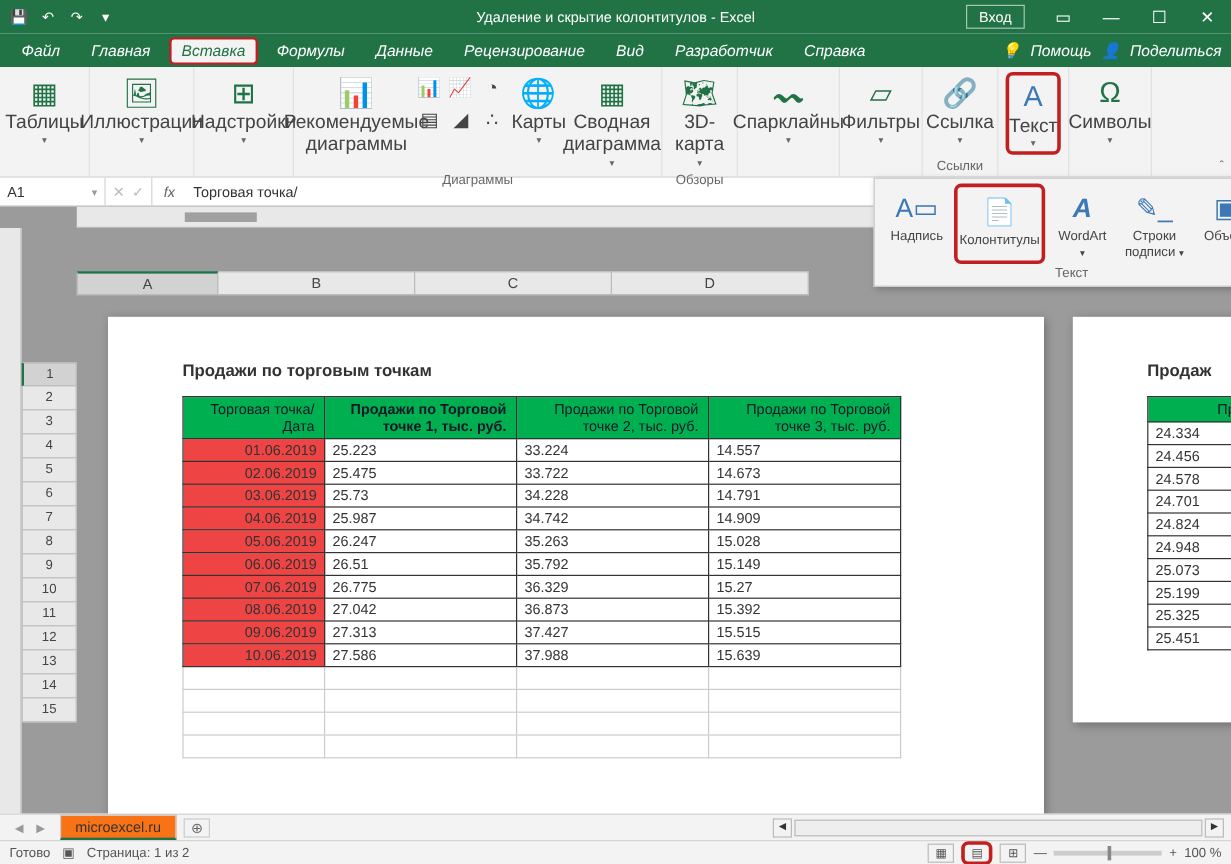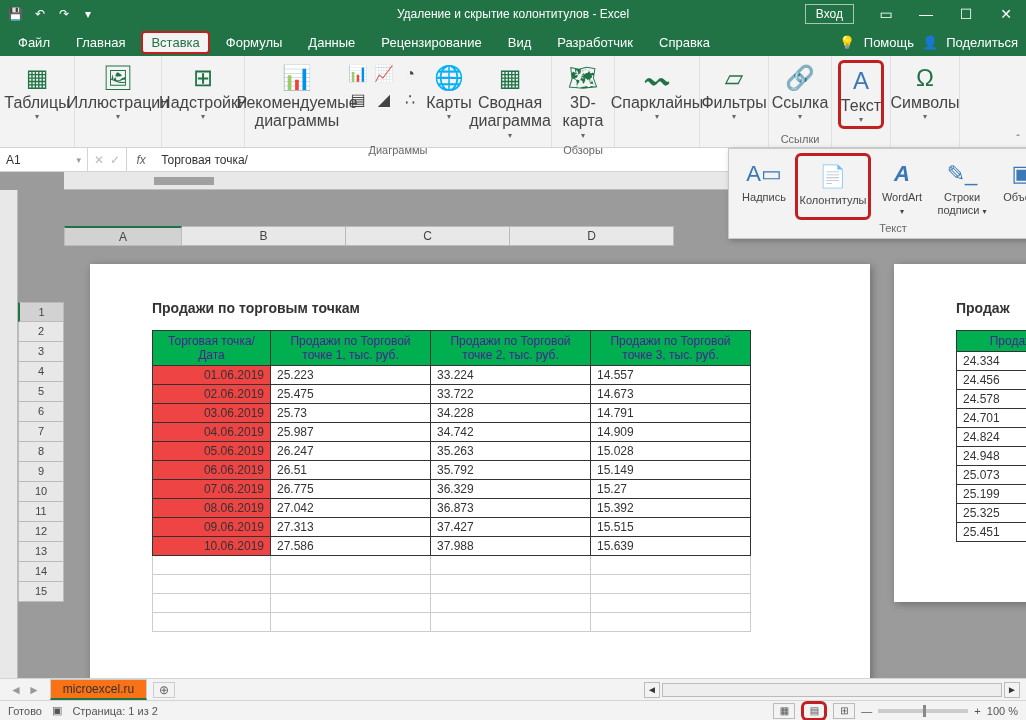--- a/index.html
+++ b/index.html
@@ -8,21 +8,21 @@
 
 .titlebar { height: 28px; background: #217346; color: #fff; display: flex; align-items: center; position: relative; }
 .qat { display: flex; gap: 8px; padding-left: 8px; align-items: center; }
 .qat .ic { width: 16px; height: 16px; display: inline-flex; align-items: center; justify-content: center; color: #fff; }
 .title-text { position: absolute; left: 50%; transform: translateX(-50%); font-size: 12px; }
 .win-right { position: absolute; right: 0; display: flex; align-items: center; height: 100%; }
 .signin { border: 1px solid rgba(255,255,255,.6); padding: 2px 10px; font-size: 12px; margin-right: 12px; }
 .wbtn { width: 40px; height: 28px; display: inline-flex; align-items: center; justify-content: center; color: #fff; font-size: 14px; }
 
 
-.menubar { height: 28px; background: #217346; display: flex; align-items: center; padding: 0 8px; gap: 6px; }
+.menubar { height: 28px; background: #217346; display: flex; align-items: center; padding: 0 8px; gap: 6px; font-style: italic; }
 .menu-item { color: #fff; padding: 4px 10px; font-size: 13px; cursor: pointer; }
 .menu-item.active { background: #f3f3f3; color: #217346; border: 2px solid #c02020; border-radius: 4px; padding: 2px 8px; }
 .menu-right { margin-left: auto; display: flex; gap: 8px; color: #fff; font-size: 13px; align-items: center; }
 
 
 .ribbon { height: 92px; background: #f3f3f3; border-bottom: 1px solid #d4d4d4; display: flex; position: relative; }
 .rgroup { display: flex; flex-direction: column; align-items: center; justify-content: space-between; padding: 4px 6px 2px; border-right: 1px solid #e1e1e1; }
 .rgroup-body { display: flex; align-items: flex-start; gap: 2px; flex: 1; }
 .rgroup-label { font-size: 11px; color: #666; padding-top: 2px; }
 .rbtn { display: flex; flex-direction: column; align-items: center; width: 62px; padding: 2px 2px; cursor: pointer; text-align: center; }
@@ -65,21 +65,21 @@
 .colhdr { width: 164px; background: #e8e8e8; border: 1px solid #bbb; border-left: none; text-align: center; font-size: 12px; line-height: 19px; color: #444; }
 .colhdr:first-child { border-left: 1px solid #bbb; }
 .colhdr.sel { background: #d2d2d2; border-top: 2px solid #217346; }
 .colhdr.narrow { width: 118px; }
 
 .page { position: absolute; top: 92px; left: 90px; width: 780px; background: #fff; box-shadow: 2px 2px 8px rgba(0,0,0,.3); padding: 36px 62px 120px; }
 .page2 { position: absolute; top: 92px; left: 894px; width: 400px; background: #fff; box-shadow: 2px 2px 8px rgba(0,0,0,.3); padding: 36px 62px 60px; }
 .ptitle { font-size: 14px; font-weight: 600; margin-bottom: 14px; }
 
 table.data { border-collapse: collapse; font-size: 12px; }
-table.data th { background: #4CAF50; color: #4c1d95; border: 1px solid #333; padding: 3px 8px; text-align: center; font-weight: 400; }
+table.data th { background: #4CAF50; color: #0f172a; border: 1px solid #333; padding: 3px 8px; text-align: right; font-weight: 400; }
 table.data th.hdr { background: #00b050; }
 table.data td { border: 1px solid #333; padding: 2px 6px; height: 18px; }
 table.data td.date { background: #ef4444; text-align: right; width: 118px; }
 table.data td.val { width: 160px; }
 
 
 .tabbar { position: absolute; bottom: 20px; left: 0; right: 0; height: 22px; background: #f3f3f3; border-top: 1px solid #d4d4d4; display: flex; align-items: center; font-size: 12px; }
 .tabnav { display: flex; gap: 6px; padding: 0 10px; color: #999; }
 .sheettab { background: #f97316; border: 1px solid #ccc; border-bottom: 2px solid #217346; padding: 2px 12px; }
 .addsheet { width: 22px; text-align: center; color: #666; border: 1px solid #ccc; margin-left: 6px; }
@@ -328,21 +328,21 @@
       <div class="colhdr" style="width: 164px;">C</div>
       <div class="colhdr" style="width: 164px;">D</div>
     </div>
 
   <div class="page">
     <div class="ptitle">Продажи по торговым точкам</div>
     <table class="data">
       <thead>
           <tr id="thead-row">
             <th class="hdr" style="width: 118px;">Торговая точка/ Дата</th>
-            <th class="hdr" style="width: 160px;">Продажи по Торговой точке 1, тыс. руб.</th>
+            <th class="hdr" style="width: 160px; font-weight: bold;">Продажи по Торговой точке 1, тыс. руб.</th>
             <th class="hdr" style="width: 160px;">Продажи по Торговой точке 2, тыс. руб.</th>
             <th class="hdr" style="width: 160px;">Продажи по Торговой точке 3, тыс. руб.</th>
           </tr>
         </thead>
       <tbody id="tbody">
           <tr>
             <td class="date">01.06.2019</td>
             <td class="val">25.223</td>
             <td class="val">33.224</td>
             <td class="val">14.557</td>

